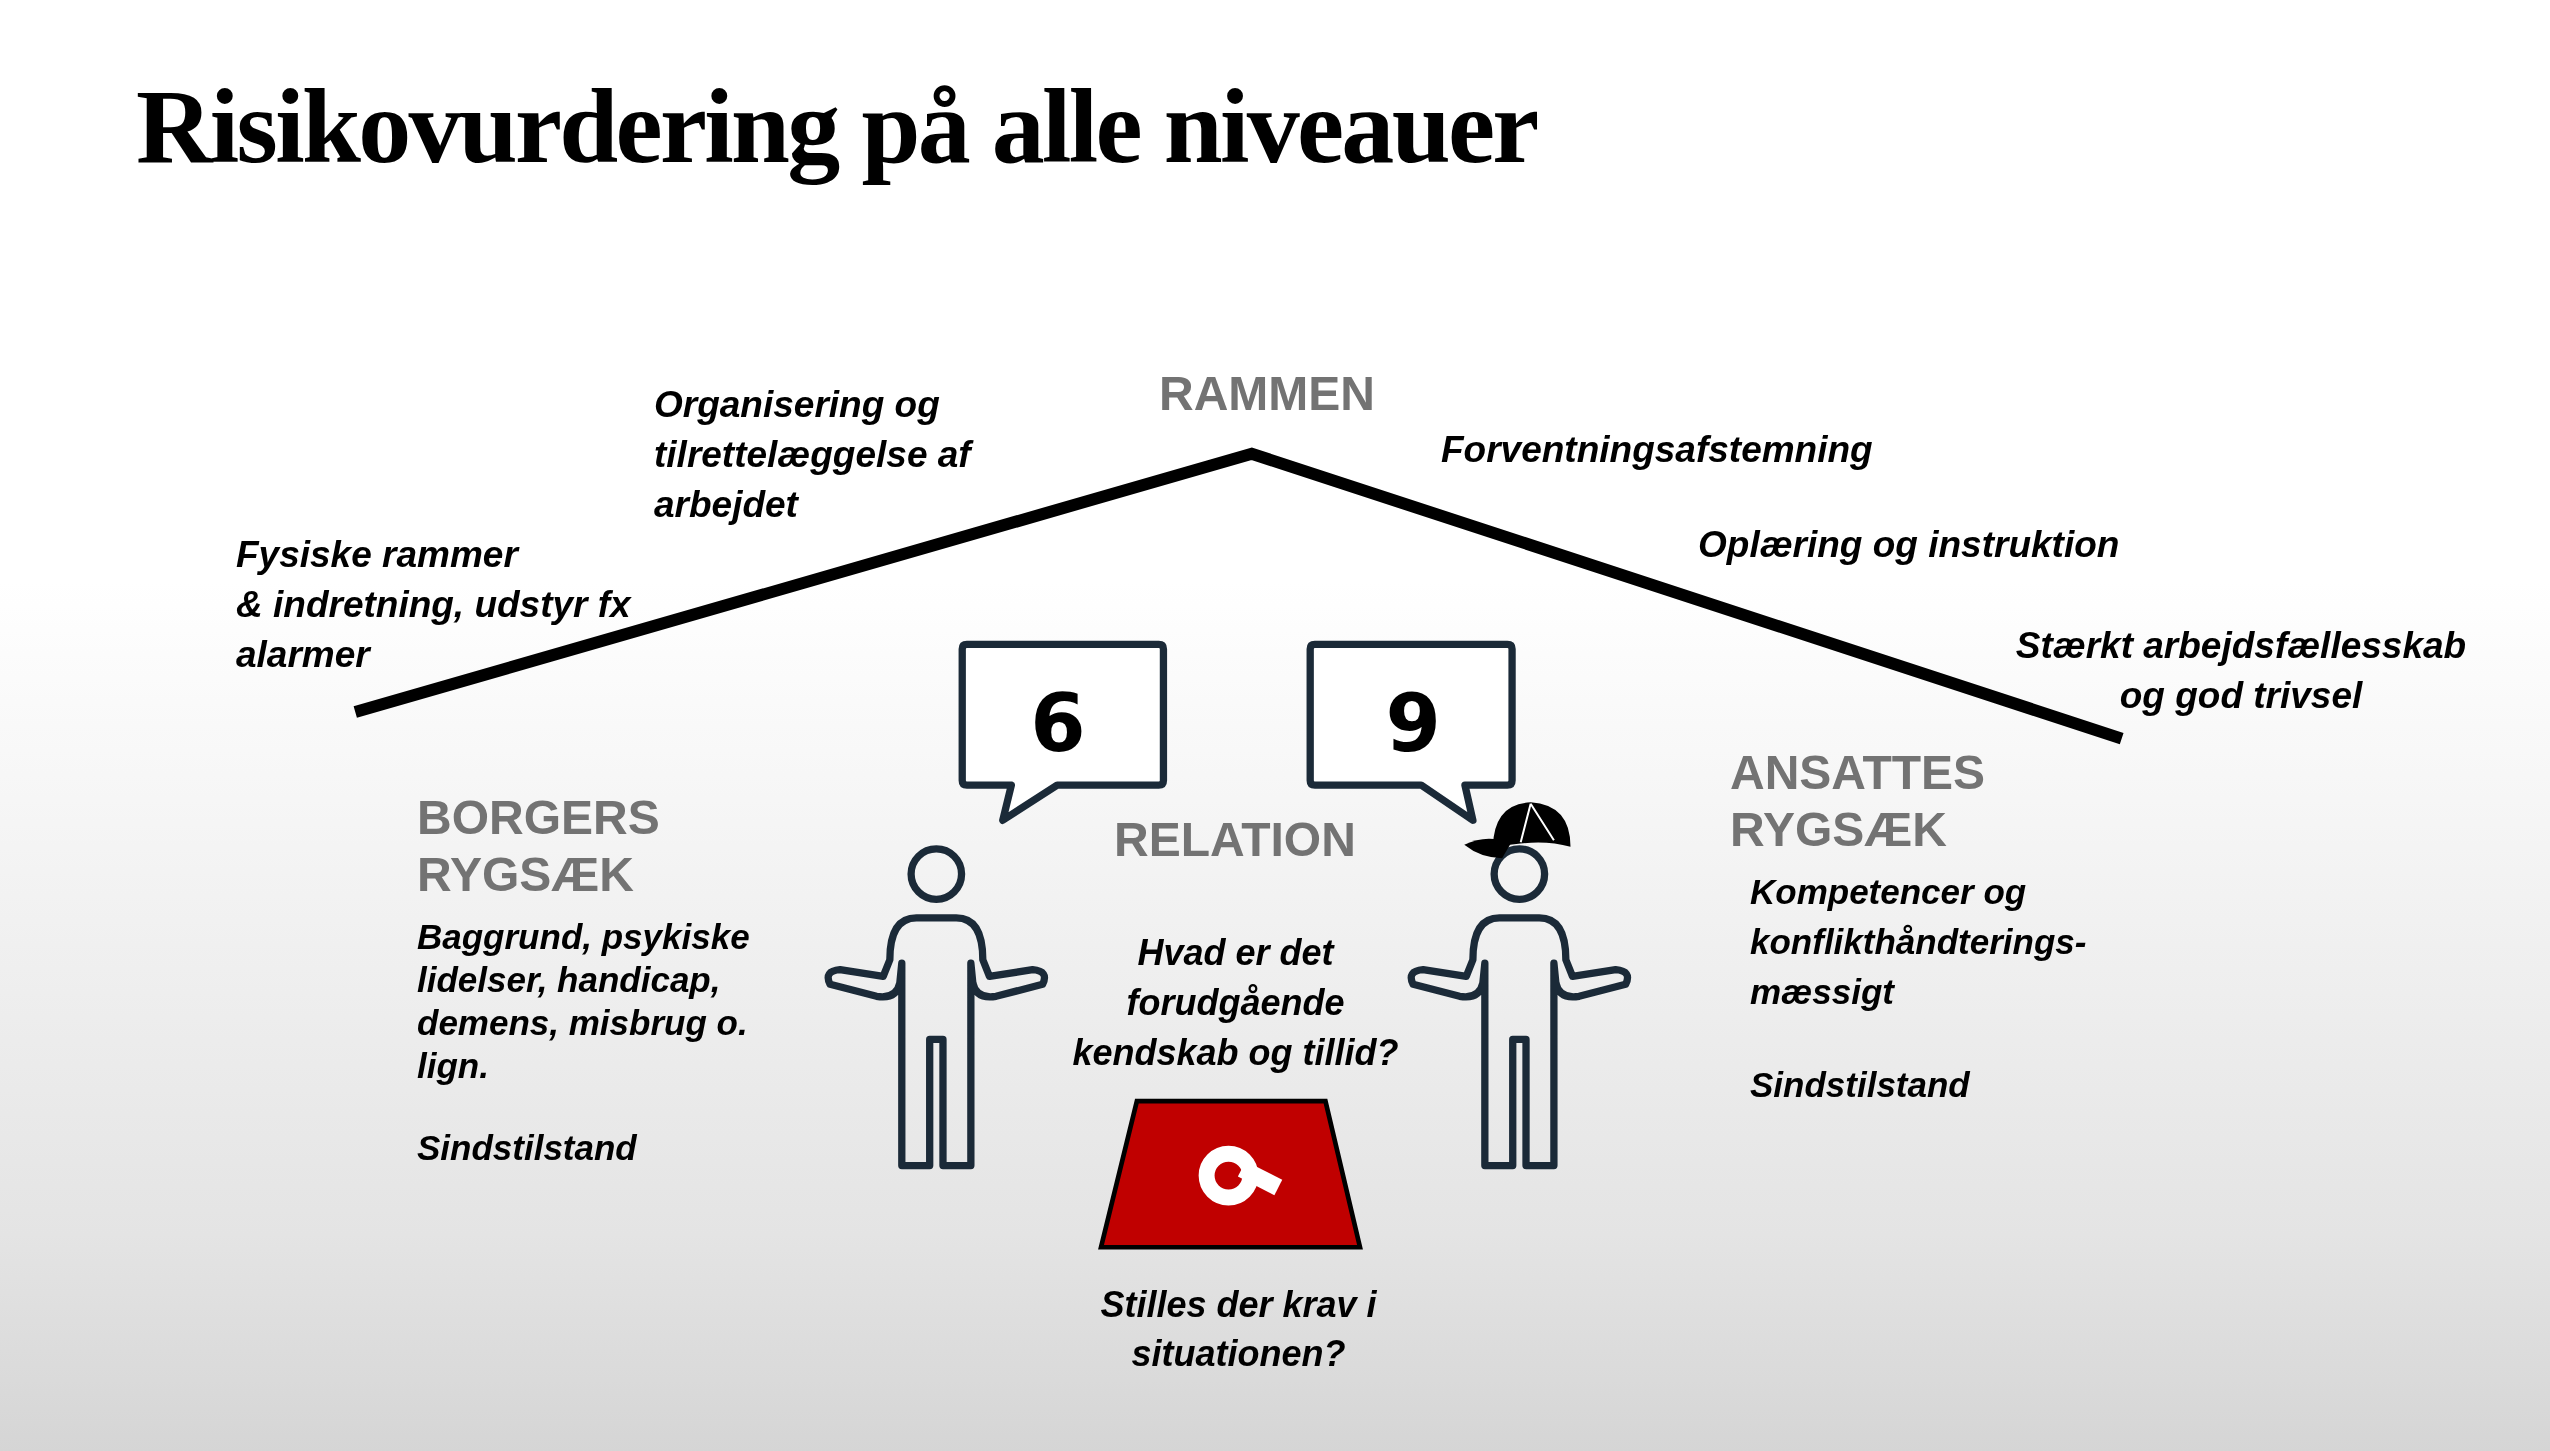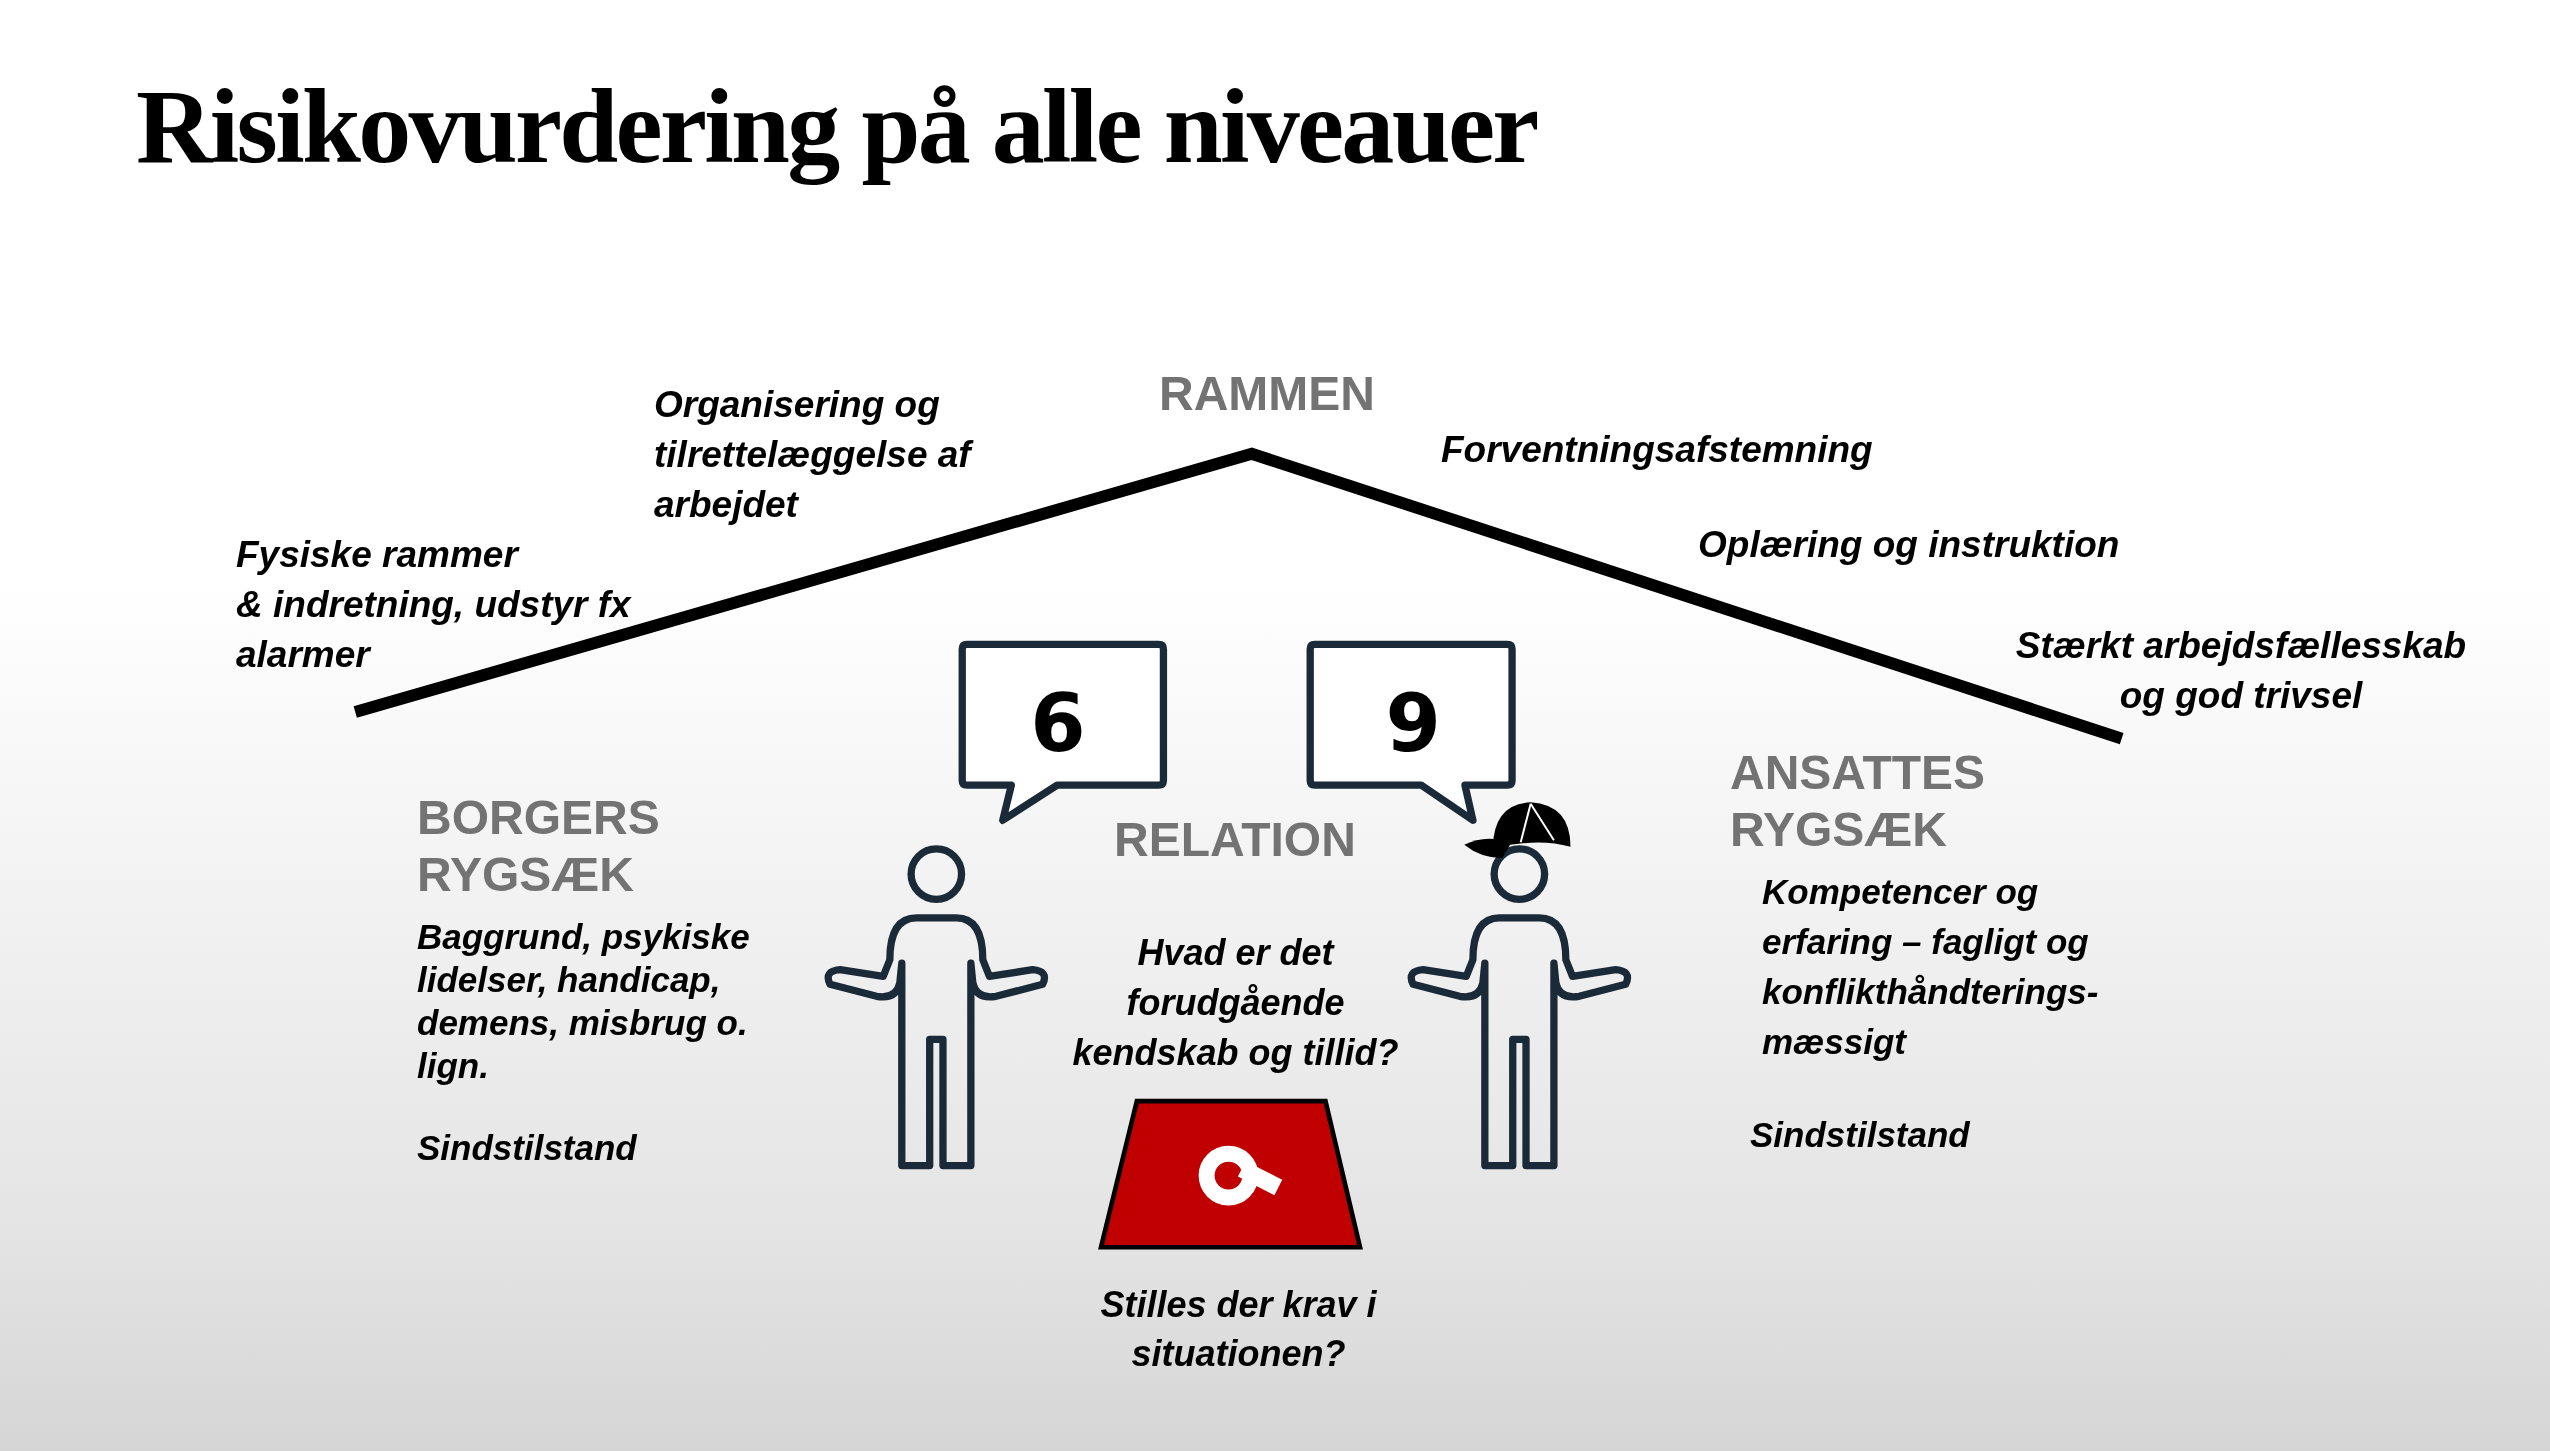--- a/index.html
+++ b/index.html
@@ -91,23 +91,22 @@
     <div>lidelser, handicap,</div>
     <div>demens, misbrug o.</div>
     <div>lign.</div>
   </div>
   <div class="it body" style="margin-top:39px;">Sindstilstand</div>
 </div>
 
 <div class="abs" style="left:1730px;top:744px;">
   <div class="red hd">ANSATTES</div>
   <div class="red hd">RYGSÆK</div>
-  <div class="it body" style="margin-left:32px;margin-top:9.3px;line-height:50px;">
+  <div class="it body" style="margin-left:20px;margin-top:9.3px;line-height:50px;">
     <div>Kompetencer og</div>
-    <div>erfaring – fagligt og</div>
     <div>konflikthåndterings-</div>
     <div>mæssigt</div>
   </div>
   <div class="it body" style="margin-left:20px;margin-top:46px;">Sindstilstand</div>
 </div>
 
 <div class="abs red hd center" style="left:1036px;top:811px;width:398px;">RELATION</div>
 <div class="abs it center" style="left:1003px;top:928px;width:465px;font-size:36px;line-height:50px;">
   <div>Hvad er det</div>
   <div>forudgående</div>

